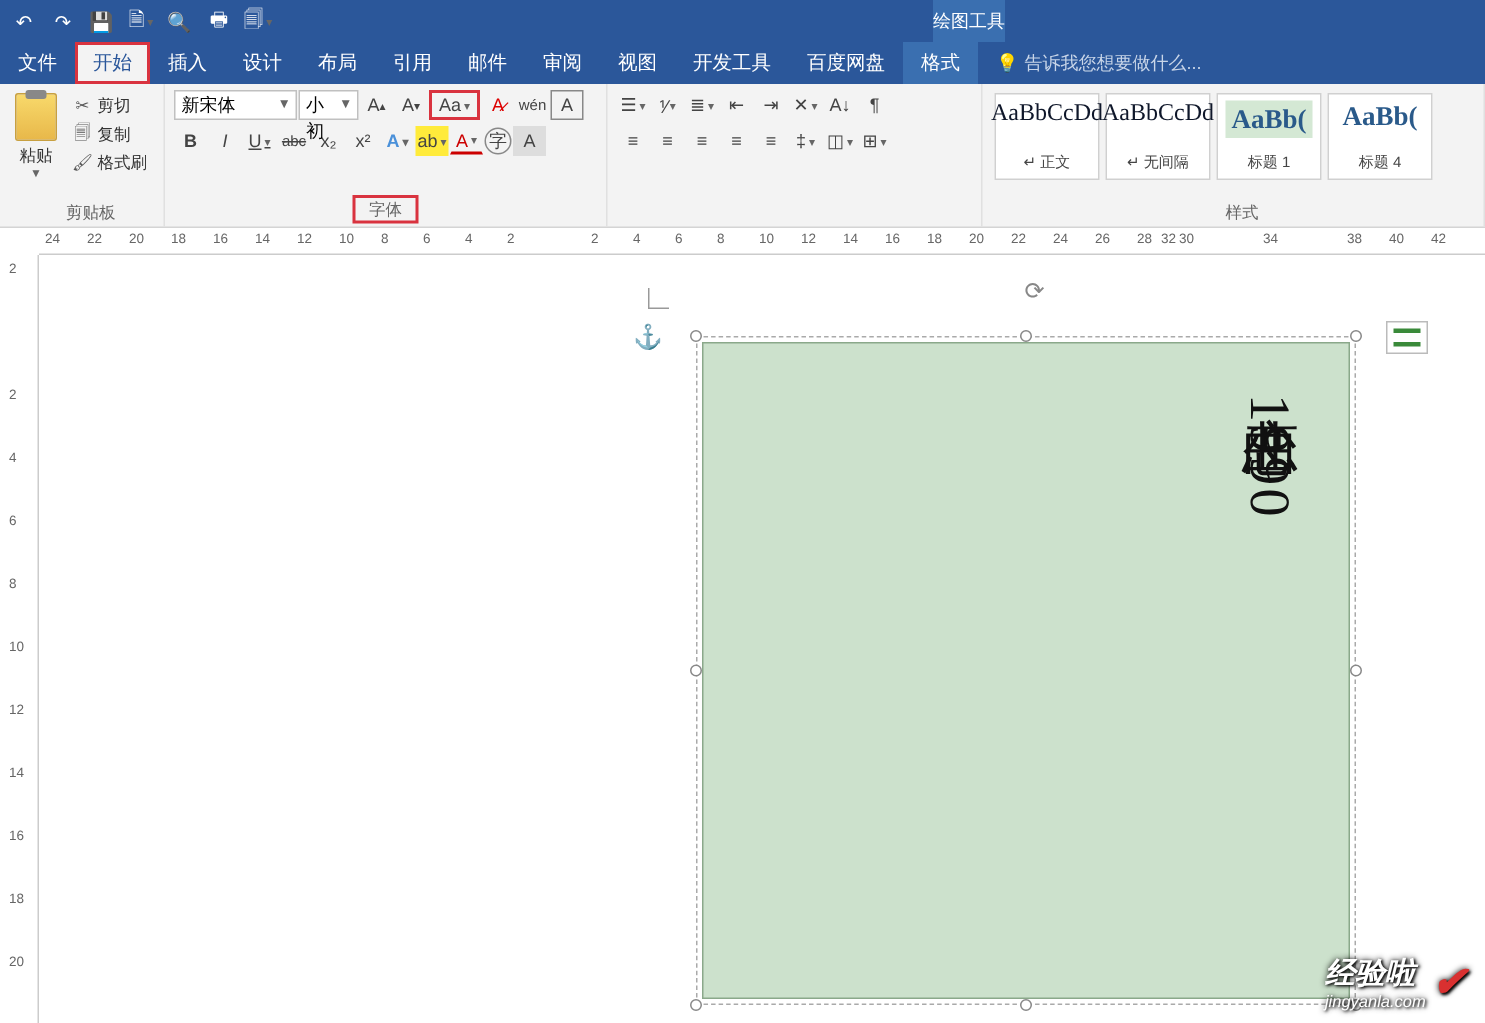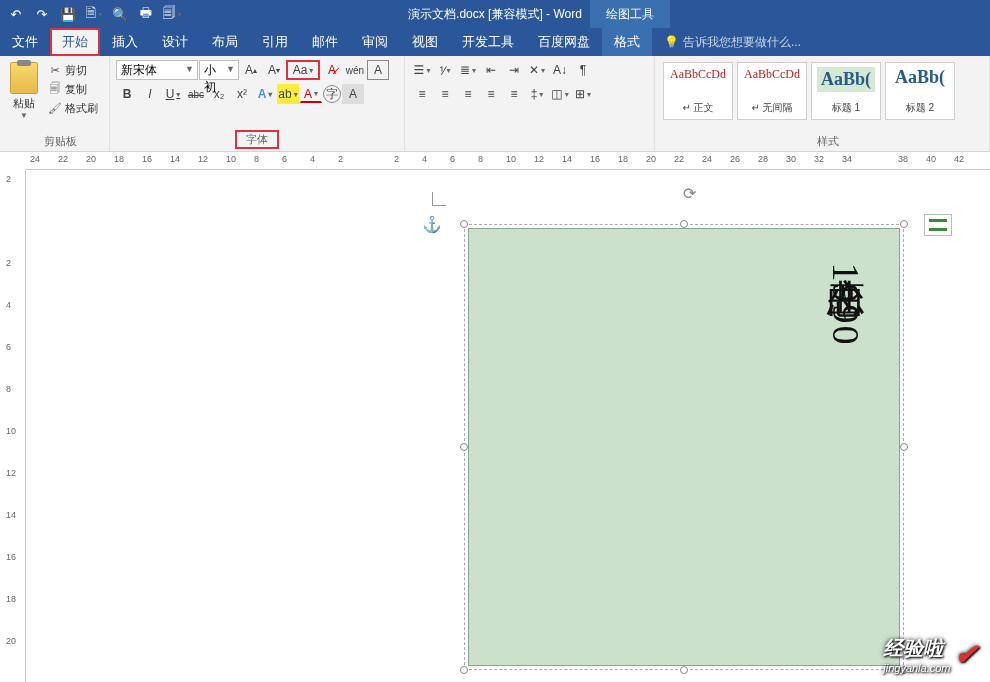--- a/index.html
+++ b/index.html
@@ -1,21 +1,21 @@
 <!DOCTYPE html>
 <html><head>
 <meta charset="utf-8">
 <style>
   * { margin:0; padding:0; box-sizing:border-box; font-family:"Microsoft YaHei","Segoe UI",sans-serif; }
   body { width:990px; height:682px; background:#fff; overflow:hidden; position:relative; }
   .titlebar { height:28px; background:#2b579a; color:#fff; display:flex; align-items:center; font-size:12px; position:relative; }
   .qat { display:flex; align-items:center; gap:10px; padding:0 8px; }
   .qat-icon { width:16px; height:16px; display:flex; align-items:center; justify-content:center; color:#fff; font-size:13px; }
   .title-text { position:absolute; left:50%; transform:translateX(-50%); font-size:12px; color:#fff; }
-  .context-tab { background:#3a6fb0; padding:4px 16px; font-size:12px; color:#fff; position:absolute; right:320px; top:0; height:28px; display:flex; align-items:center; }
+  .context-tab { background:#3a6fb0; padding:4px 0; font-size:12px; color:#fff; position:absolute; right:320px; top:0; height:28px; display:flex; align-items:center; }
   .tabbar { height:28px; background:#2b579a; display:flex; align-items:stretch; font-size:13px; color:#fff; }
   .tab { padding:6px 12px; cursor:pointer; display:flex; align-items:center; }
   .tab.active { background:#f3f3f3; color:#2b579a; }
   .tab.format { background:#3a6fb0; }
   .tab.framed { border:2px solid #d9333f; padding:4px 10px; }
   .tell-me { color:#c8d5e8; font-size:12px; display:flex; align-items:center; gap:4px; padding-left:12px; }
   .ribbon { height:96px; background:#f3f3f3; border-bottom:1px solid #d4d4d4; display:flex; }
   .group { border-right:1px solid #e0e0e0; padding:2px 4px; display:flex; flex-direction:column; position:relative; }
   .group-label { font-size:11px; color:#666; text-align:center; position:absolute; bottom:2px; left:12px; right:0; }
   .group-label.framed { border:2px solid #d9333f; width:44px; left:50%; transform:translateX(-50%); }
@@ -34,21 +34,21 @@
   .sel-arrow { position:absolute; right:3px; top:3px; font-size:9px; color:#666; }
   .rbtn { width:22px; height:20px; display:flex; align-items:center; justify-content:center; font-size:12px; color:#444; border:1px solid transparent; }
   .rbtn.framed { border:2px solid #d9333f; width:34px; }
   .rbtn.hi-y { background:#ffeb3b; }
   .rbtn.hi-r { color:#d00; }
   .rbtn.hi-a { color:#c00; border-bottom:2px solid #c00; height:18px; }
   .rbtn.shade { background:#ddd; }
   .para-group { width:250px; }
   .styles-group { flex:1; display:flex; align-items:flex-start; gap:4px; padding:4px; }
   .style-box { width:70px; height:58px; border:1px solid #d0d0d0; background:#fff; display:flex; flex-direction:column; align-items:center; justify-content:space-between; padding:4px; font-size:11px; text-align:center; }
-  .style-prev { font-family:"SimSun",serif; font-size:12px; color:#b91c1c; }
+  .style-prev { font-family:"SimSun",serif; font-size:16px; color:#0f172a; }
   .style-prev.big { font-size:18px; color:#2a5a8a; font-weight:bold; }
   .style-prev.green { background:#d4e8d4; padding:2px 4px; }
   .style-lbl { font-size:10px; color:#444; }
   .ruler-h { height:18px; background:#fff; border-bottom:1px solid #ccc; position:relative; font-size:9px; color:#666; margin-left:26px; }
   .ruler-h .tick { position:absolute; top:2px; }
   .ruler-v { width:26px; background:#fff; border-right:1px solid #ccc; position:absolute; left:0; top:170px; bottom:0; font-size:9px; color:#666; }
   .ruler-v .tick { position:absolute; left:6px; writing-mode:horizontal-tb; }
   .doc-area { position:absolute; left:26px; top:170px; right:0; bottom:0; background:#fff; }
   .page { position:absolute; left:100px; top:0; width:800px; height:600px; background:#fff; }
   .anchor { position:absolute; left:296px; top:45px; color:#6a8fbf; font-size:16px; }
@@ -75,21 +75,20 @@
 <div class="titlebar">
   <div class="qat">
     <span class="qat-icon">↶</span>
     <span class="qat-icon">↷</span>
     <span class="qat-icon">💾</span>
     <span class="qat-icon dd">🗎</span>
     <span class="qat-icon">🔍</span>
     <span class="qat-icon">🖶</span>
     <span class="qat-icon dd">🗐</span>
   </div>
-  <div class="title-text">演示文档.docx [兼容模式] - Word</div>
   <div class="context-tab">绘图工具</div>
 </div>
 
 <div class="tabbar">
   <div class="tab">文件</div>
   <div class="tab active framed">开始</div>
   <div class="tab">插入</div>
   <div class="tab">设计</div>
   <div class="tab">布局</div>
   <div class="tab">引用</div>
@@ -191,21 +190,21 @@
       <div class="style-box">
         <div class="style-prev">AaBbCcDd</div>
         <div class="style-lbl">↵ 无间隔</div>
       </div>
       <div class="style-box">
         <div class="style-prev big green">AaBb(</div>
         <div class="style-lbl">标题 1</div>
       </div>
       <div class="style-box">
         <div class="style-prev big">AaBb(</div>
-        <div class="style-lbl">标题 2</div>
+        <div class="style-lbl">标题 4</div>
       </div>
     </div>
     <div class="group-label">样式</div>
   </div>
 </div>
 
 <div class="ruler-h" id="hruler">
     <span class="tick" style="left: 4px;">24</span>
     <span class="tick" style="left: 32px;">22</span>
     <span class="tick" style="left: 60px;">20</span>
@@ -227,21 +226,21 @@
     <span class="tick" style="left: 508px;">12</span>
     <span class="tick" style="left: 536px;">14</span>
     <span class="tick" style="left: 564px;">16</span>
     <span class="tick" style="left: 592px;">18</span>
     <span class="tick" style="left: 620px;">20</span>
     <span class="tick" style="left: 648px;">22</span>
     <span class="tick" style="left: 676px;">24</span>
     <span class="tick" style="left: 704px;">26</span>
     <span class="tick" style="left: 732px;">28</span>
     <span class="tick" style="left: 760px;">30</span>
-    <span class="tick" style="left: 788px;">32</span>
+    <span class="tick" style="left: 748px;">32</span>
     <span class="tick" style="left: 816px;">34</span>
     <span class="tick" style="left: 844px; margin-top: 16px;">36</span>
     <span class="tick" style="left: 872px;">38</span>
     <span class="tick" style="left: 900px;">40</span>
     <span class="tick" style="left: 928px;">42</span>
   </div>
 
 <div class="ruler-v" id="vruler">
     <span class="tick" style="top: 4px;">2</span>
     <span class="tick" style="top: 46px;"></span>

